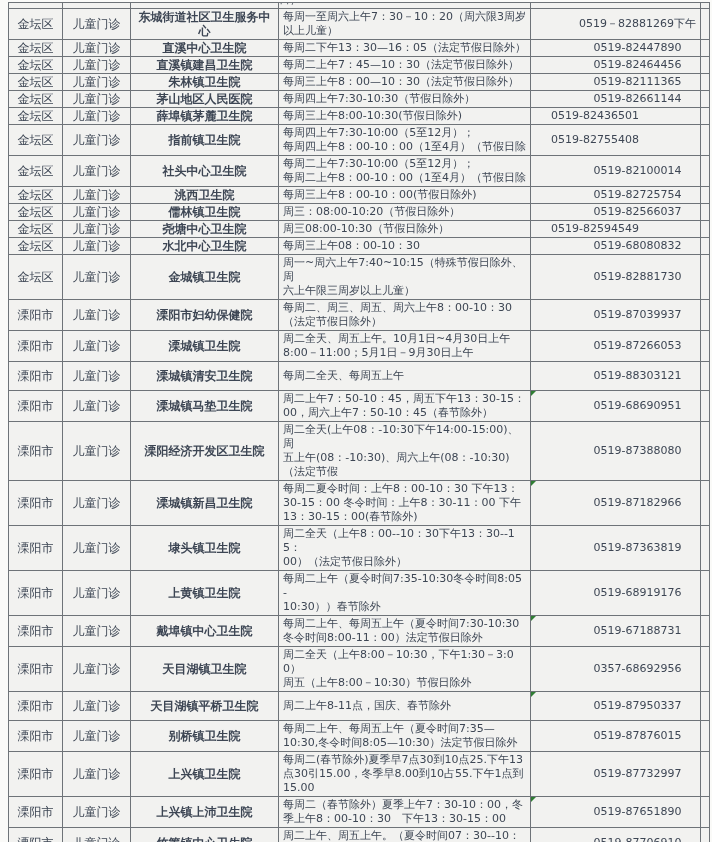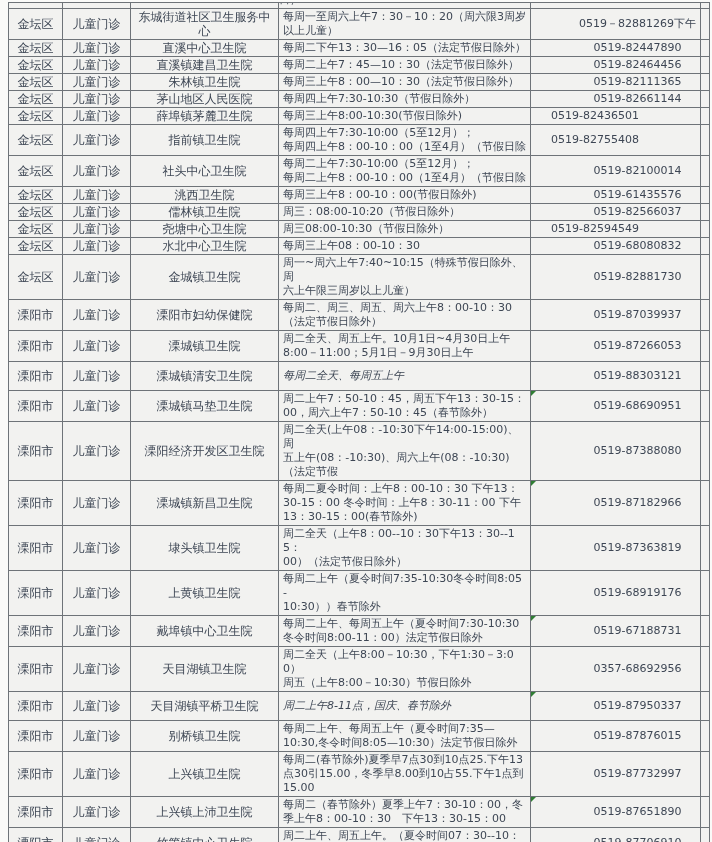--- a/index.html
+++ b/index.html
@@ -26,36 +26,36 @@
     border:1px solid #6e7378;
     background:#f2f2f0;
     font-size:11px;
     line-height:14px;
     padding:0 2px;
     vertical-align:middle;
     overflow:hidden;
   }
   td.center{text-align:center;}
   td.district,td.type{font-size:12px;}
-  td.hospital{font-size:12px;}
+  td.hospital{font-size:12px;font-weight:bold;}
   td.schedule{
     text-align:left;
     white-space:pre-wrap;
     padding:1px 4px;
     word-break:break-all;
   }
   td.phone{
     position:relative;
     text-align:center;
     padding-left:46px;
   }
   td.phone.left{text-align:left;padding-left:20px;}
   td.sliver{padding:0;}
   tr.roomy td{padding-top:7px;padding-bottom:7px;}
-  tr.roomy td.schedule{padding-top:7px;padding-bottom:7px;font-style:italic;}
+  tr.roomy td.schedule{padding-top:7px;padding-bottom:7px;}
   tr.partial td{height:5px;padding:0;line-height:4px;}
   tr.partial .frag{
     display:block;height:5px;overflow:hidden;
   }
   tr.partial .frag span{
     display:block;margin-top:-10px;font-size:11px;line-height:14px;
   }
   .marker{
     position:absolute;top:0;left:0;
     width:0;height:0;
@@ -150,21 +150,21 @@
           <td class="schedule">每周二上午7:30-10:00（5至12月）；
 每周二上午8：00-10：00（1至4月）（节假日除</td>
           <td class="phone"><span>0519-82100014</span></td>
           <td class="sliver"></td>
         </tr>
         <tr>
           <td class="district center">金坛区</td>
           <td class="type center">儿童门诊</td>
           <td class="hospital center">洮西卫生院</td>
           <td class="schedule">每周三上午8：00-10：00(节假日除外)</td>
-          <td class="phone"><span>0519-61435576</span></td>
+          <td class="phone"><span>0519-82725754</span></td>
           <td class="sliver"></td>
         </tr>
         <tr>
           <td class="district center">金坛区</td>
           <td class="type center">儿童门诊</td>
           <td class="hospital center">儒林镇卫生院</td>
           <td class="schedule">周三：08:00-10:20（节假日除外）</td>
           <td class="phone"><span>0519-82566037</span></td>
           <td class="sliver"></td>
         </tr>

